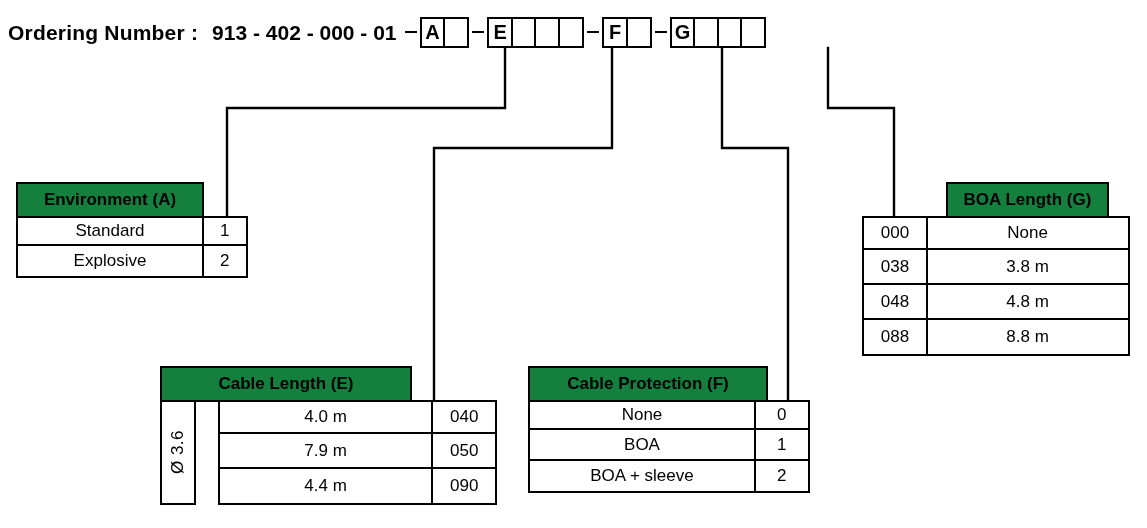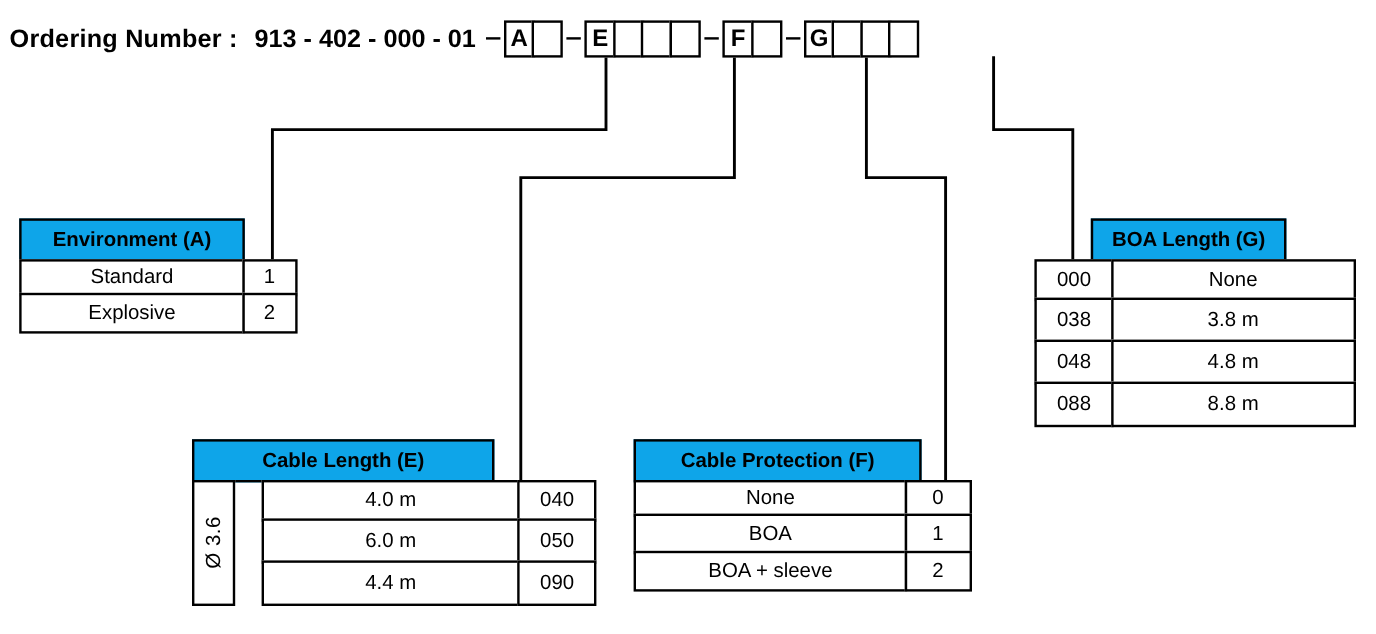--- a/index.html
+++ b/index.html
@@ -95,21 +95,21 @@
   }
   .opt-header {
     border: 2.4px solid #000000;
     box-sizing: border-box;
     height: 36px;
     display: flex;
     align-items: center;
     justify-content: center;
     font-size: 17px;
     font-weight: bold;
-    background: #0ea5e9;
+    background: #15803d;
     white-space: nowrap;
   }
   .opt-body {
     display: flex;
     flex-direction: column;
   }
   .opt-row {
     display: flex;
     height: 31px;
     box-sizing: border-box;
@@ -131,21 +131,21 @@
   #table-env { left: 16px; top: 182px; }
   #table-env .opt-header { width: 188px; }
   #table-env .cell-desc { width: 188px; }
   #table-env .cell-code { width: 46px; }
   #table-env .opt-body { margin-top: -2.4px; border-radius: 11px; }
 
   
   #table-boa { left: 862px; top: 182px; }
   #table-boa .opt-header {
     width: 163px;
-    margin-left: 47px;
+    margin-left: 84px;
   }
   #table-boa .cell-code { width: 66px; }
   #table-boa .cell-desc { width: 204px; }
   #table-boa .opt-body { margin-top: -2.4px; }
   #table-boa .opt-row { height: 35px; }
 
   
   #table-cable { left: 160px; top: 366px; }
   #table-cable .opt-header { width: 252px; }
   #table-cable .tbl-lower {
@@ -269,21 +269,21 @@
     <div class="tbl-lower">
       <div class="span-cell">
         <span class="rot">Ø 3.6</span>
       </div>
       <div class="opt-body">
         <div class="opt-row">
           <div class="opt-cell cell-desc">4.0 m</div>
           <div class="opt-cell cell-code">040</div>
         </div>
         <div class="opt-row">
-          <div class="opt-cell cell-desc">6.0 m</div>
+          <div class="opt-cell cell-desc">7.9 m</div>
           <div class="opt-cell cell-code">050</div>
         </div>
         <div class="opt-row">
           <div class="opt-cell cell-desc">4.4 m</div>
           <div class="opt-cell cell-code">090</div>
         </div>
       </div>
     </div>
   </div>
 

